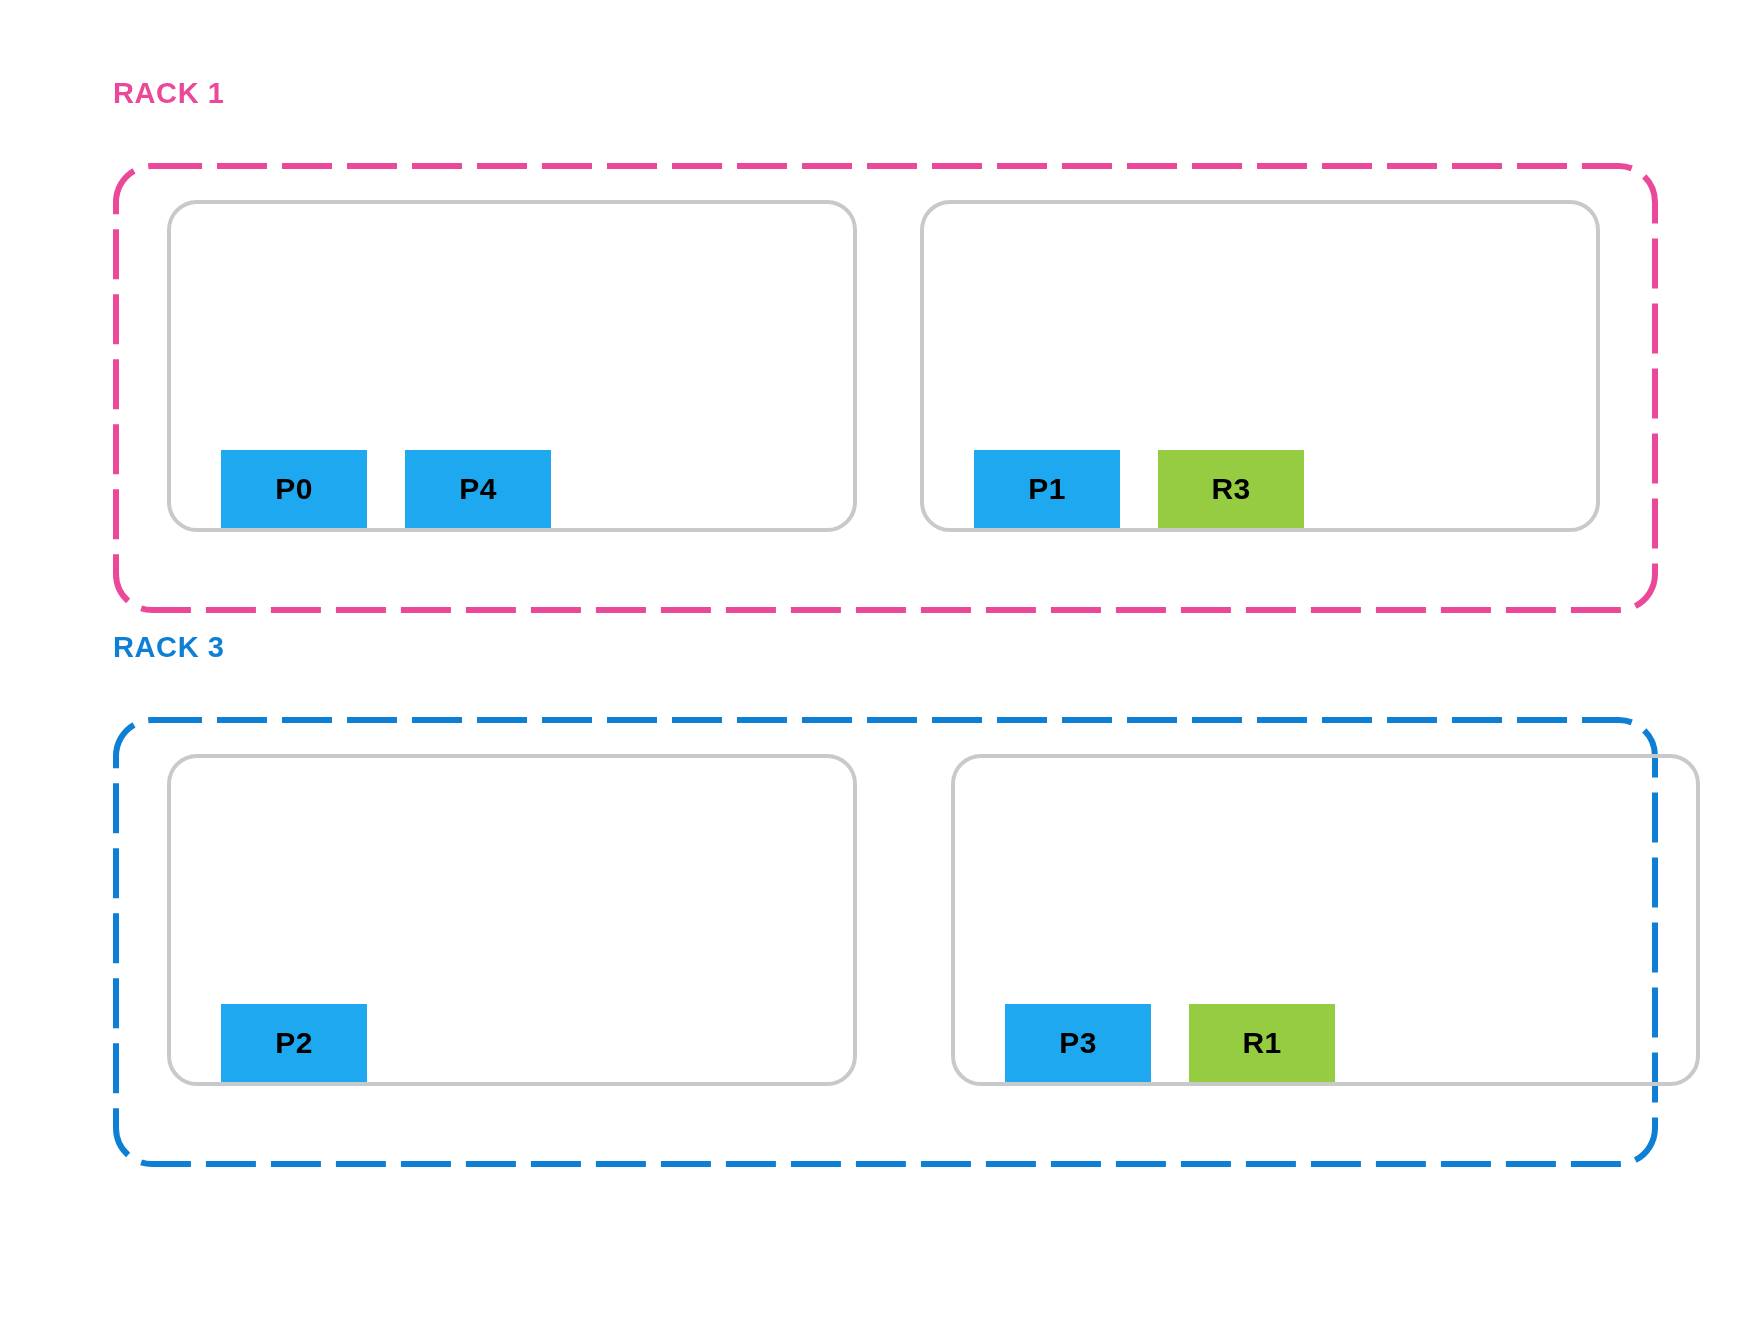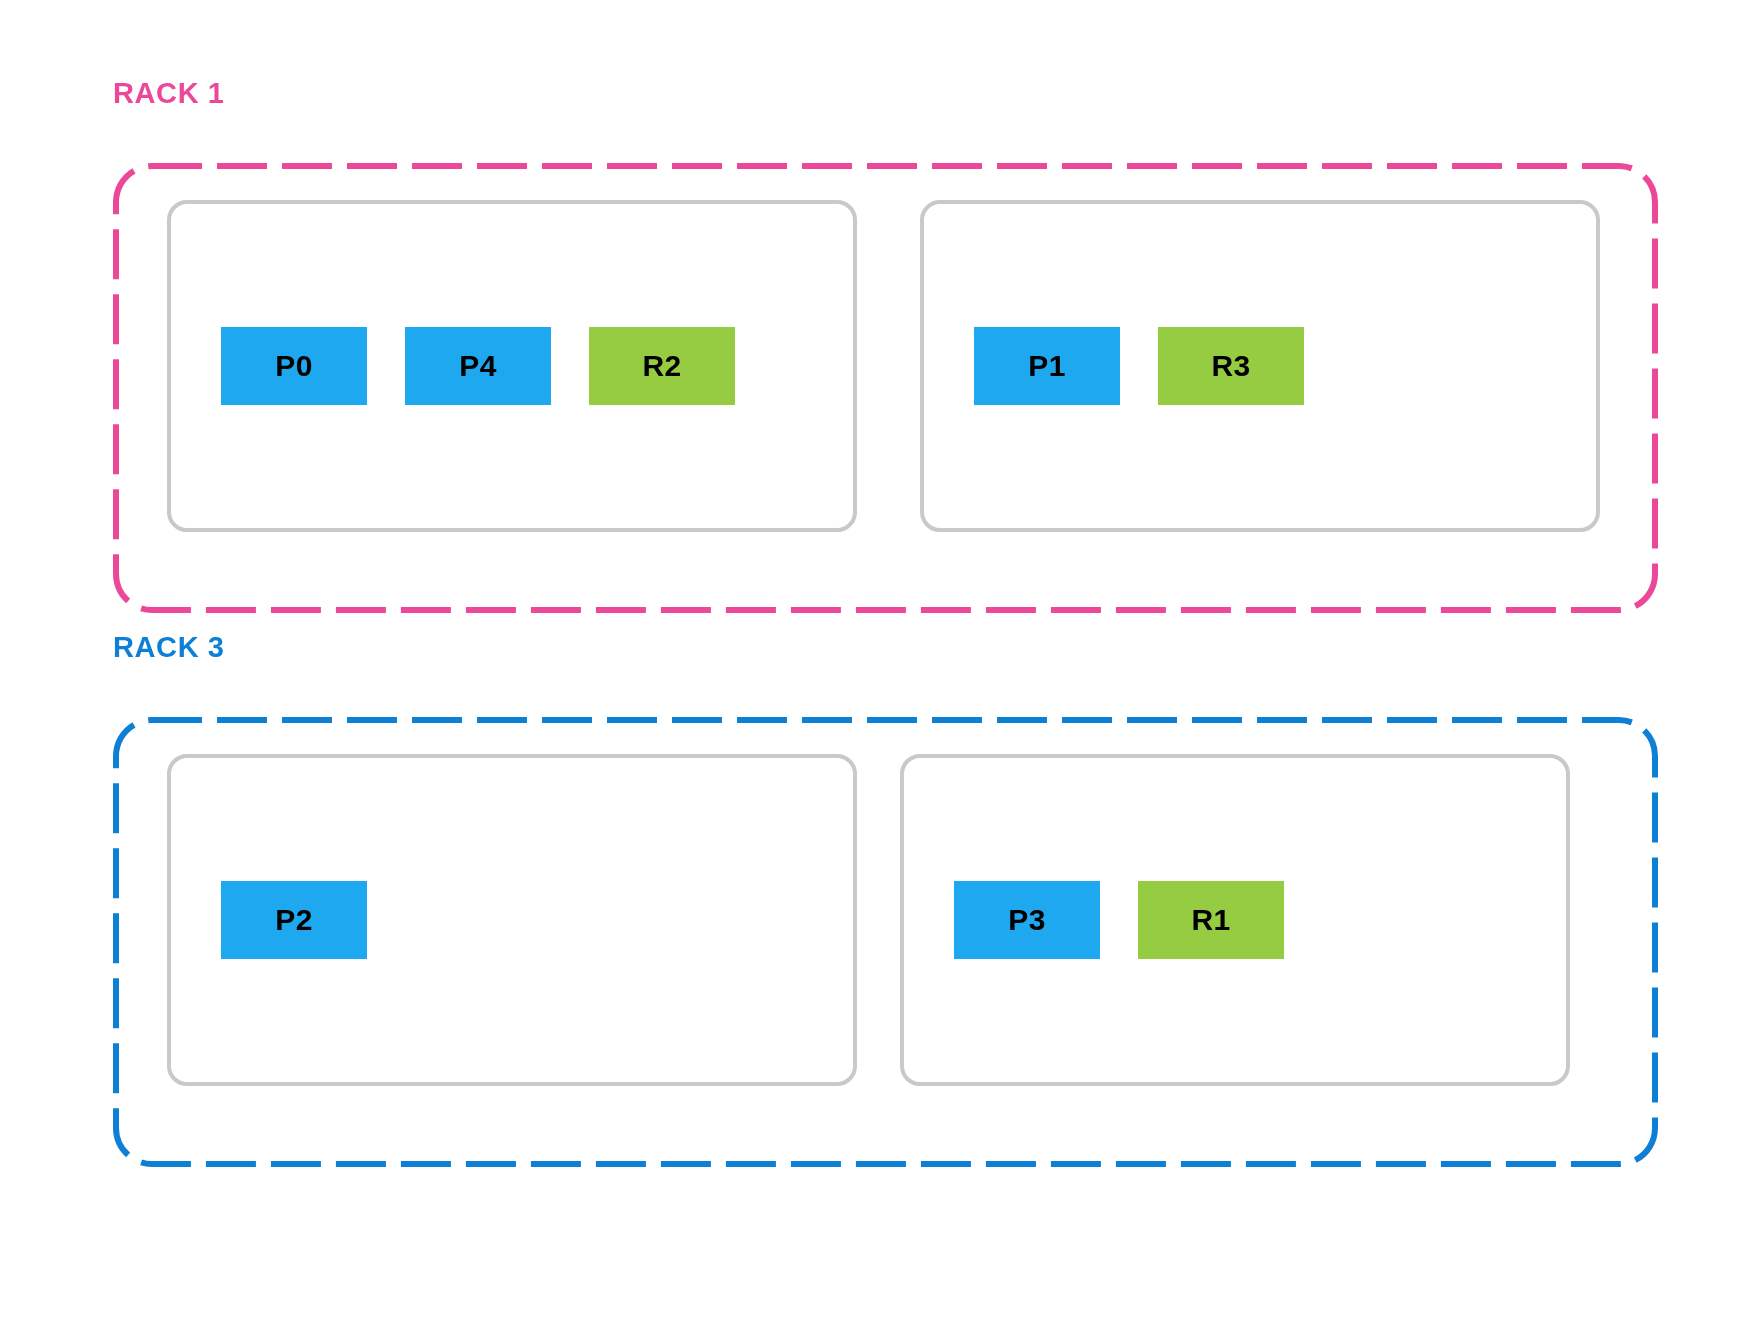--- a/index.html
+++ b/index.html
@@ -45,24 +45,24 @@
     top: 85px;
     width: 1545px;
     height: 450px;
     overflow: visible;
   }
 
   
   .node {
     position: absolute;
     border: 4px solid #c9c9c9;
-    border-radius: 20px;
+    border-radius: 30px;
     box-sizing: border-box;
     display: flex;
-    align-items: center;
+    align-items: flex-end;
     top: 122px;
     height: 332px;
   }
   .node-inner {
     display: flex;
     align-items: center;
     gap: 38px;
     padding-left: 50px;
   }
 
@@ -89,40 +89,39 @@
 <div id="canvas">
     <div class="rack-group" style="top: 78px;">
       <div class="rack-label" style="color: rgb(236, 72, 153);">RACK 1</div>
       <svg class="rack-box-svg" width="1545" height="450" viewBox="0 0 1545 450">
         <rect x="3" y="3" width="1539" height="444" rx="36" ry="36" fill="none" stroke="#EC4899" stroke-width="6" stroke-dasharray="50 15" stroke-linecap="butt"></rect>
       </svg>
       <div class="node" style="left: 54px; width: 690px; border-color: rgb(201, 201, 201);">
         <div class="node-inner">
           <div class="chip leader" style="background: rgb(30, 168, 239);">P0</div>
           <div class="chip leader" style="background: rgb(30, 168, 239);">P4</div>
-          <div class="chip replica" style="background: rgb(149, 204, 66);">R2</div>
         </div>
       </div>
       <div class="node" style="left: 807px; width: 680px; border-color: rgb(201, 201, 201);">
         <div class="node-inner">
           <div class="chip leader" style="background: rgb(30, 168, 239);">P1</div>
           <div class="chip replica" style="background: rgb(149, 204, 66);">R3</div>
         </div>
       </div>
     </div>
     <div class="rack-group" style="top: 632px;">
       <div class="rack-label" style="color: rgb(13, 127, 212);">RACK 3</div>
       <svg class="rack-box-svg" width="1545" height="450" viewBox="0 0 1545 450">
         <rect x="3" y="3" width="1539" height="444" rx="36" ry="36" fill="none" stroke="#0D7FD4" stroke-width="6" stroke-dasharray="50 15" stroke-linecap="butt"></rect>
       </svg>
       <div class="node" style="left: 54px; width: 690px; border-color: rgb(201, 201, 201);">
         <div class="node-inner">
           <div class="chip leader" style="background: rgb(30, 168, 239);">P2</div>
         </div>
       </div>
-      <div class="node" style="left: 787px; width: 670px; border-color: rgb(201, 201, 201);">
+      <div class="node" style="left: 838px; width: 749px; border-color: rgb(201, 201, 201);">
         <div class="node-inner">
           <div class="chip leader" style="background: rgb(30, 168, 239);">P3</div>
           <div class="chip replica" style="background: rgb(149, 204, 66);">R1</div>
         </div>
       </div>
     </div>
   </div>
 
 </body></html>

